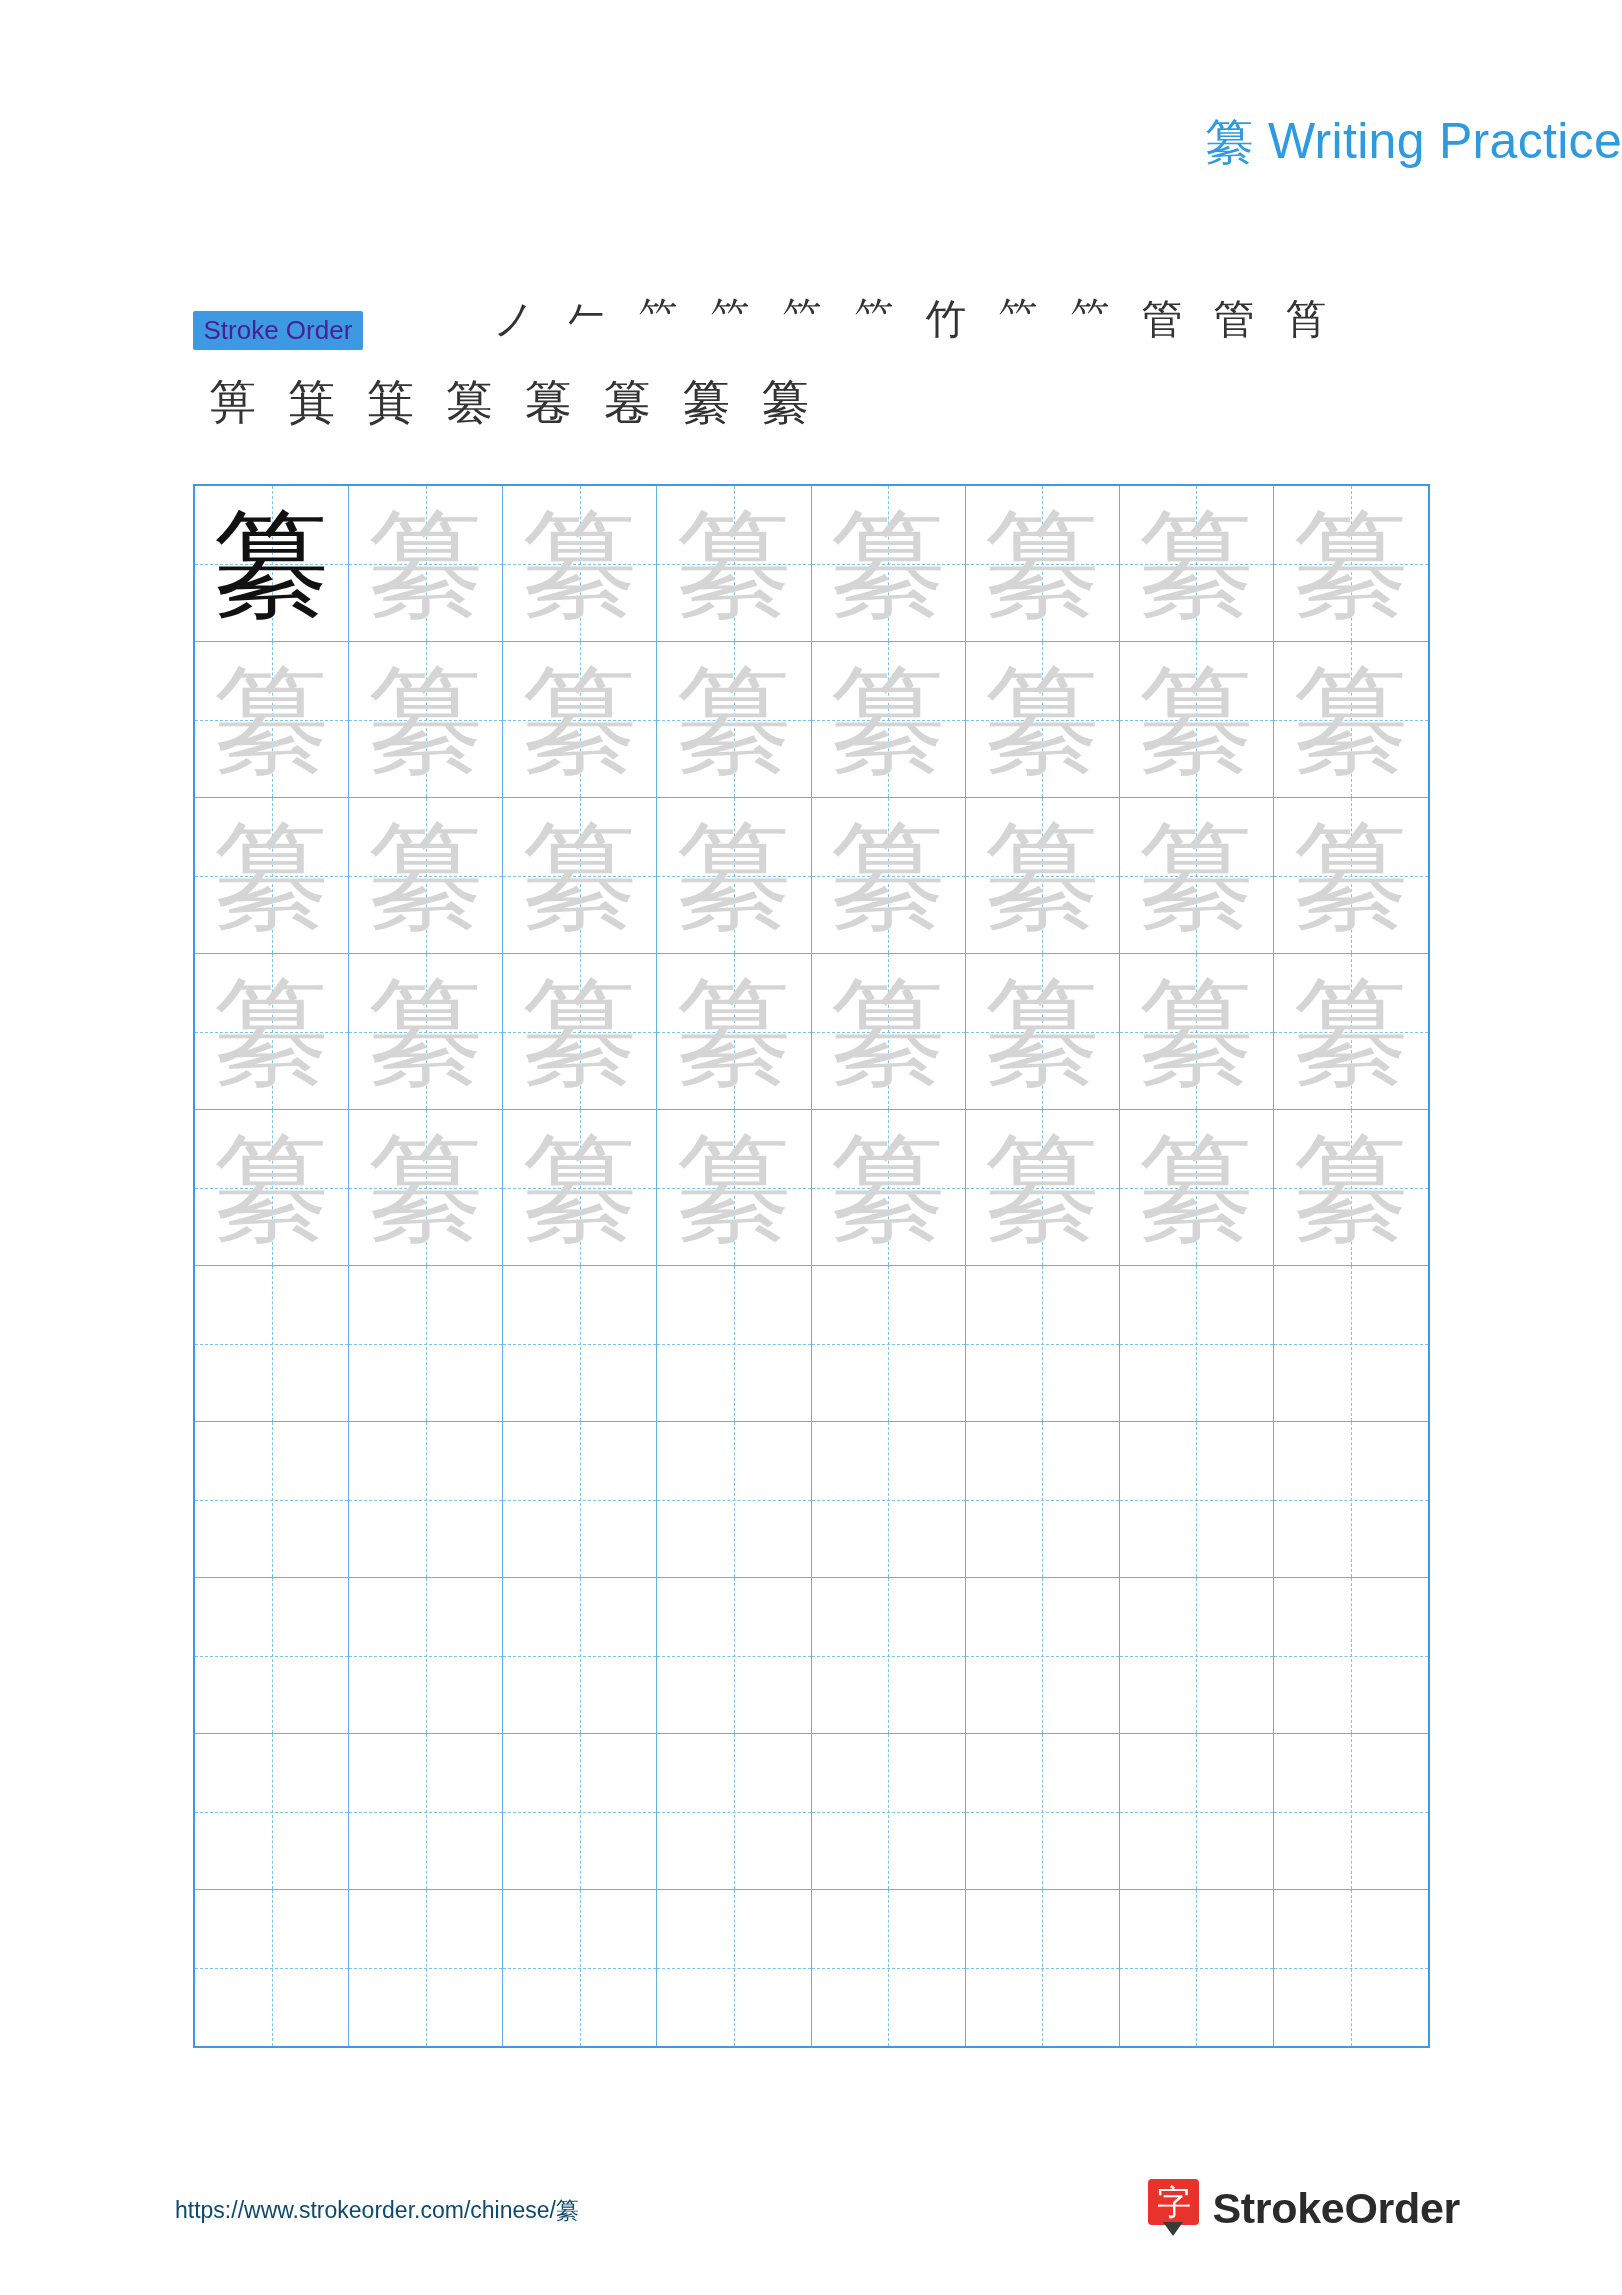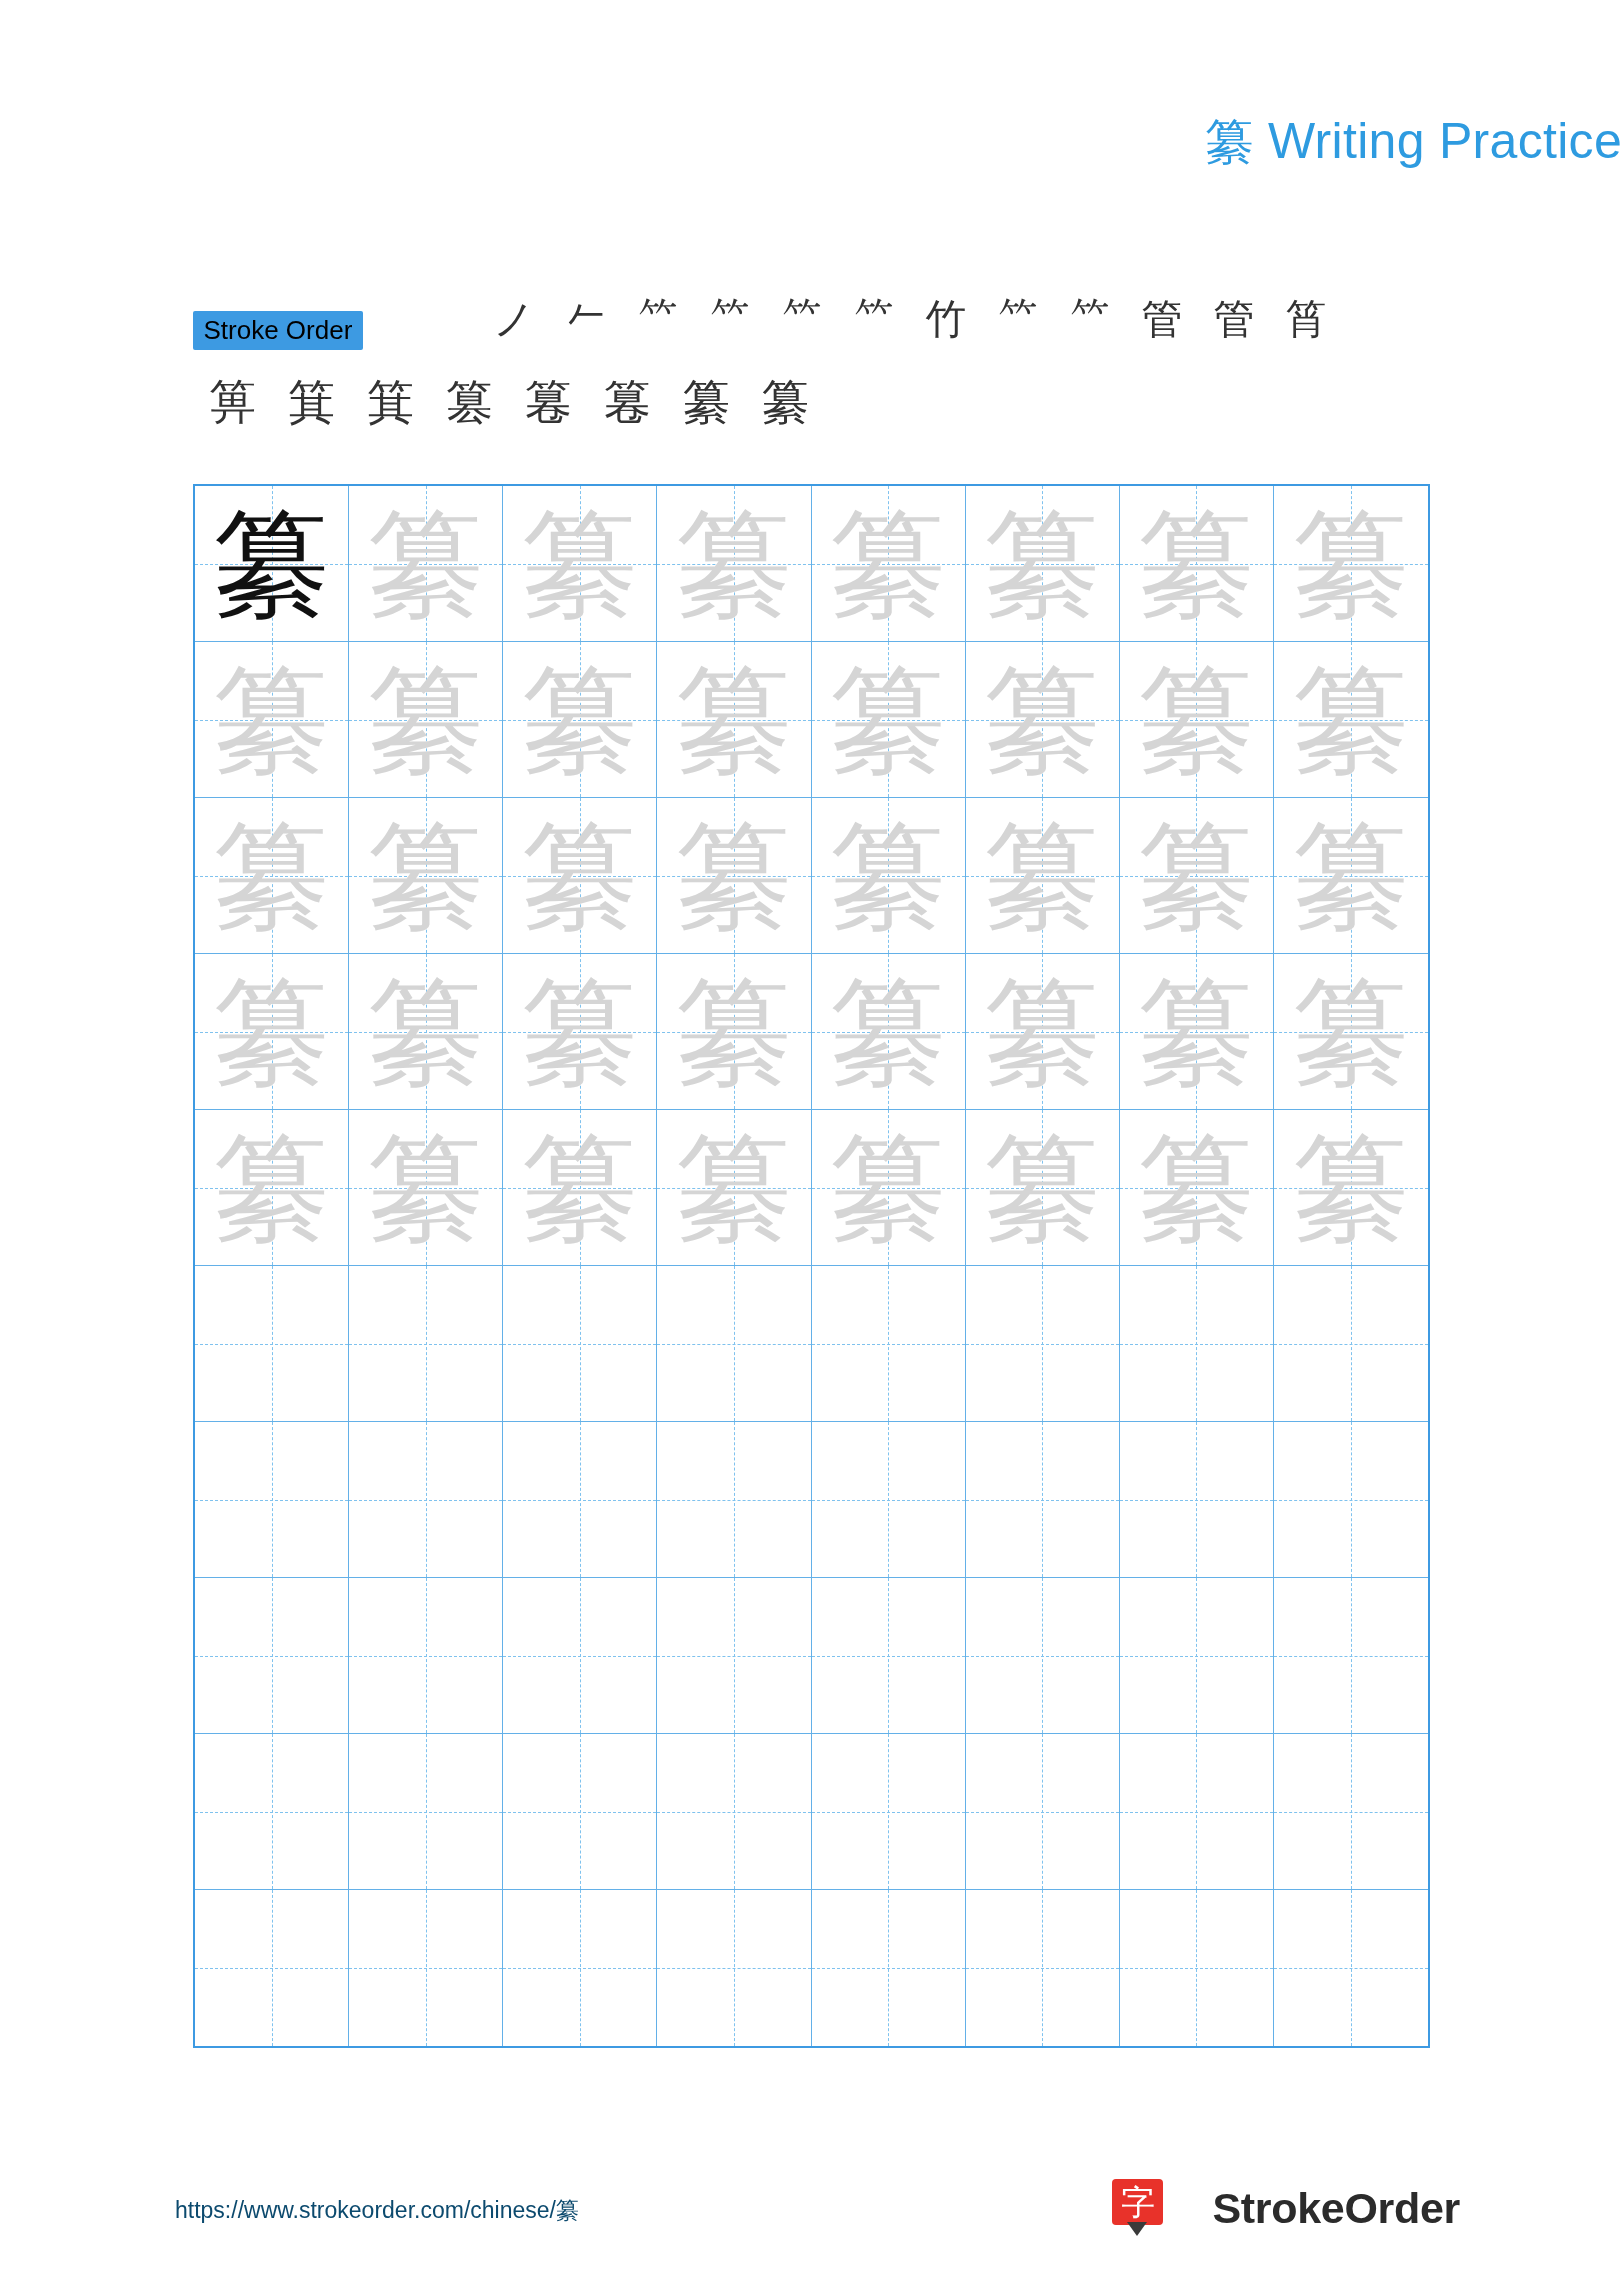--- a/index.html
+++ b/index.html
@@ -37,21 +37,21 @@
   
   .stroke-order-wrap {
     position: absolute;
     top: 298px;
     left: 193px;
     width: 1243px;
   }
   .so-badge {
     display: inline-block;
     background: #3d9ae2;
-    color: #000000;
+    color: #4c1d95;
     font-size: 26px;
     padding: 5.9px 10.5px 7.2px 10.5px;
     border-radius: 2px;
     vertical-align: middle;
     line-height: 1;
     position: absolute;
     left: 0;
     top: 13px;
   }
   .so-row {
@@ -176,21 +176,20 @@
     width: 0; height: 0;
     border-left: 10.5px solid transparent;
     border-right: 10.5px solid transparent;
     border-top: 14.4px solid #3a3a3a;
   }
   .brand-name {
     font-size: 43px;
     color: #2b2b2b;
     font-weight: bold;
     letter-spacing: -0.3px;
-    margin-left: 36px;
   }
 </style>
 </head>
 <body>
 
 <div class="title">
   <span class="ch">纂</span><span> Writing Practice</span>
 </div>
 
 <div class="stroke-order-wrap">

